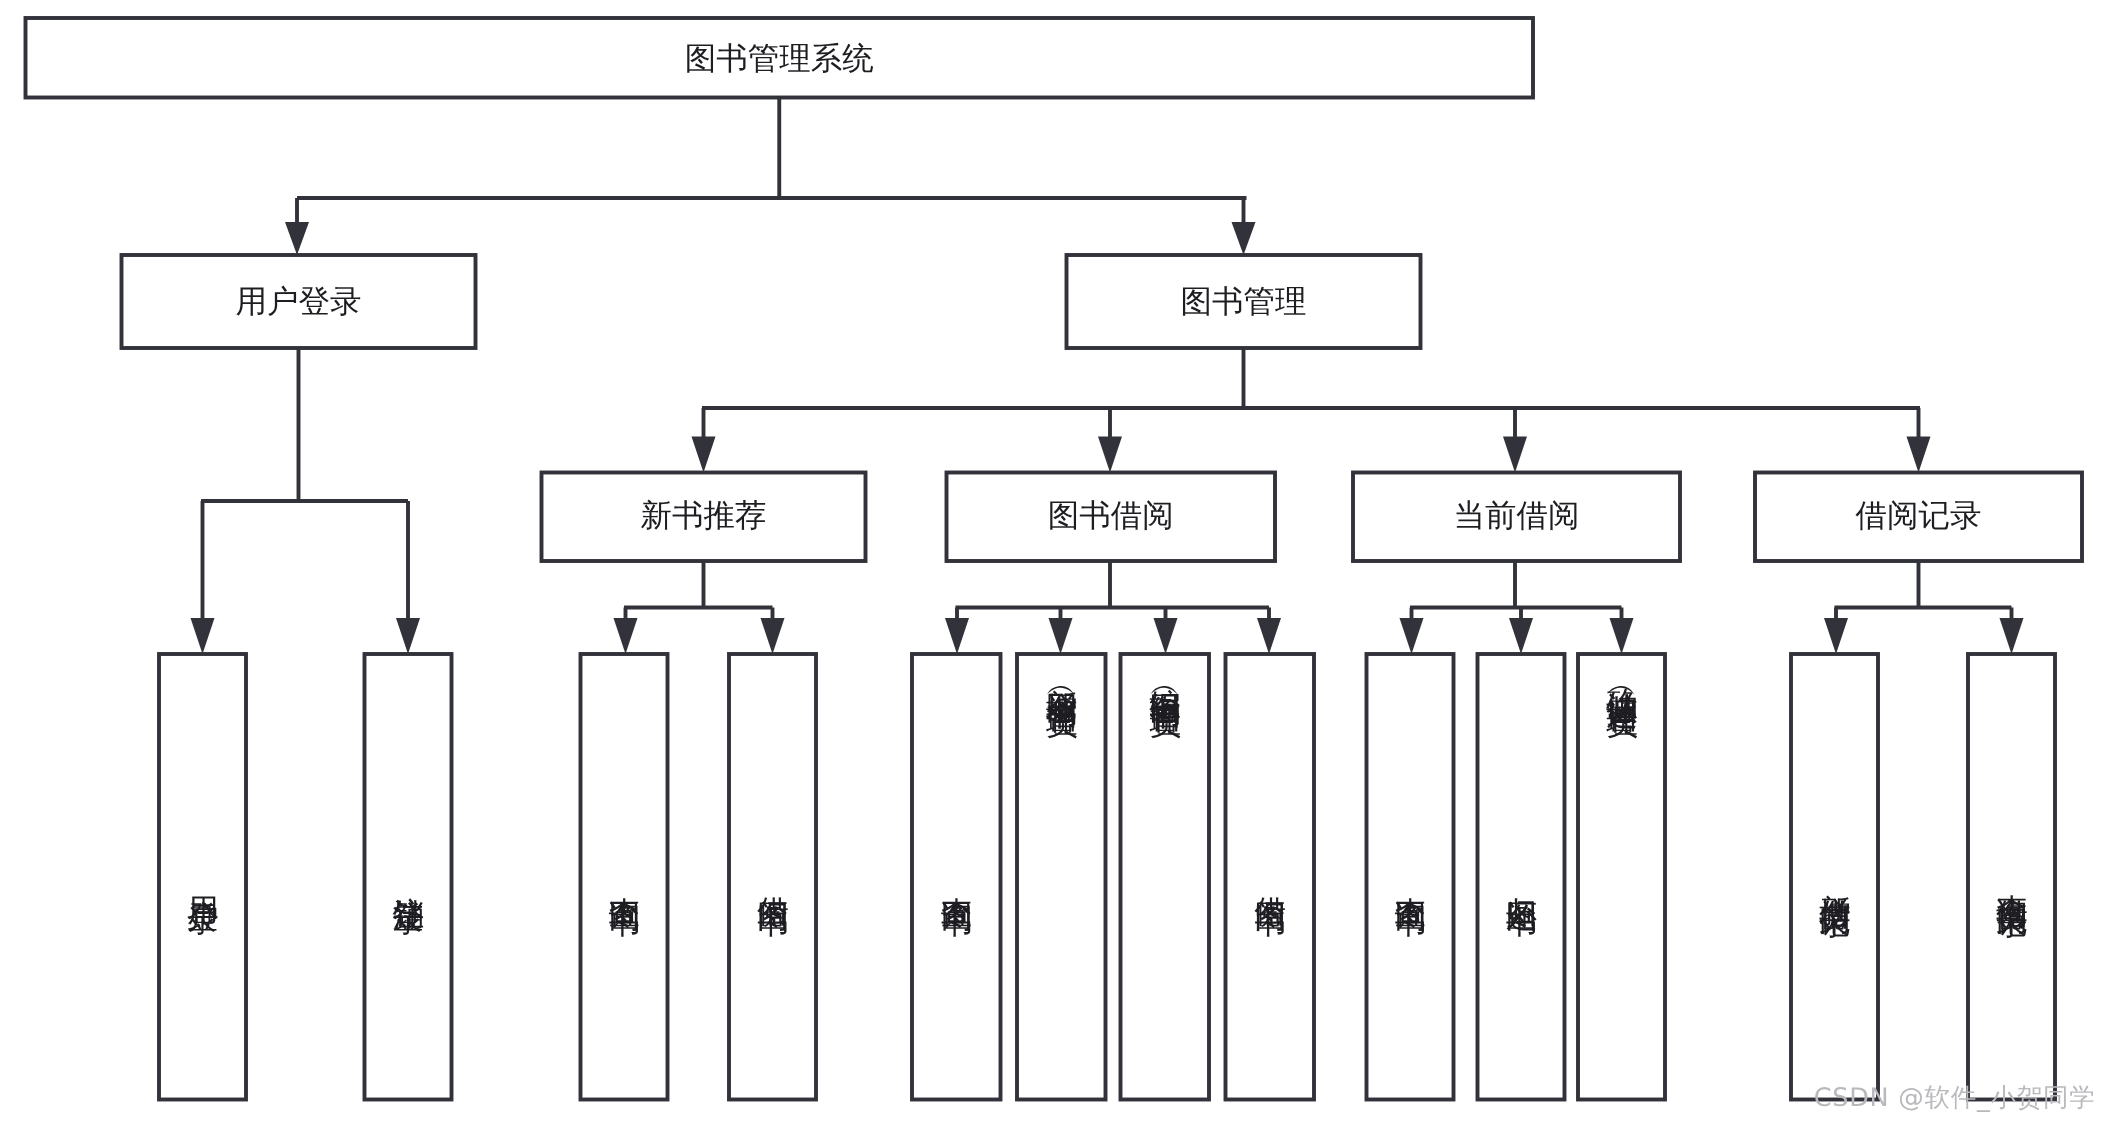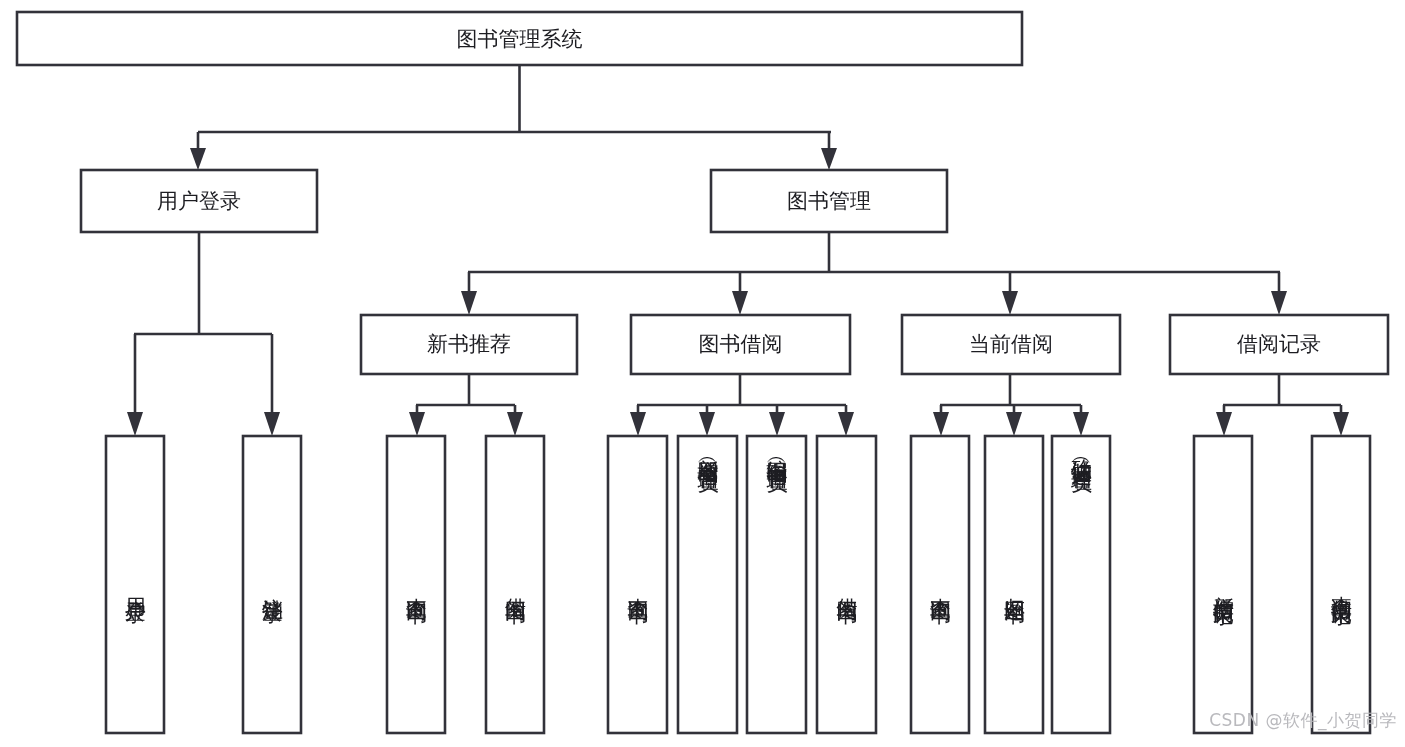--- a/index.html
+++ b/index.html
@@ -62,21 +62,21 @@
     font-size: 21px;
     line-height: 1.18;
     letter-spacing: 2px;
     color: #1d1d22;
     white-space: nowrap;
     text-align: center;
   }
   .watermark {
     position: absolute;
     right: 8px;
-    bottom: 15px;
+    bottom: 4px;
     font-family: "DejaVu Sans", "Liberation Sans", sans-serif;
     font-size: 17px;
     color: #b9b9bd;
     letter-spacing: 0.5px;
     user-select: none;
     white-space: nowrap;
   }
 </style>
 </head>
 <body>

